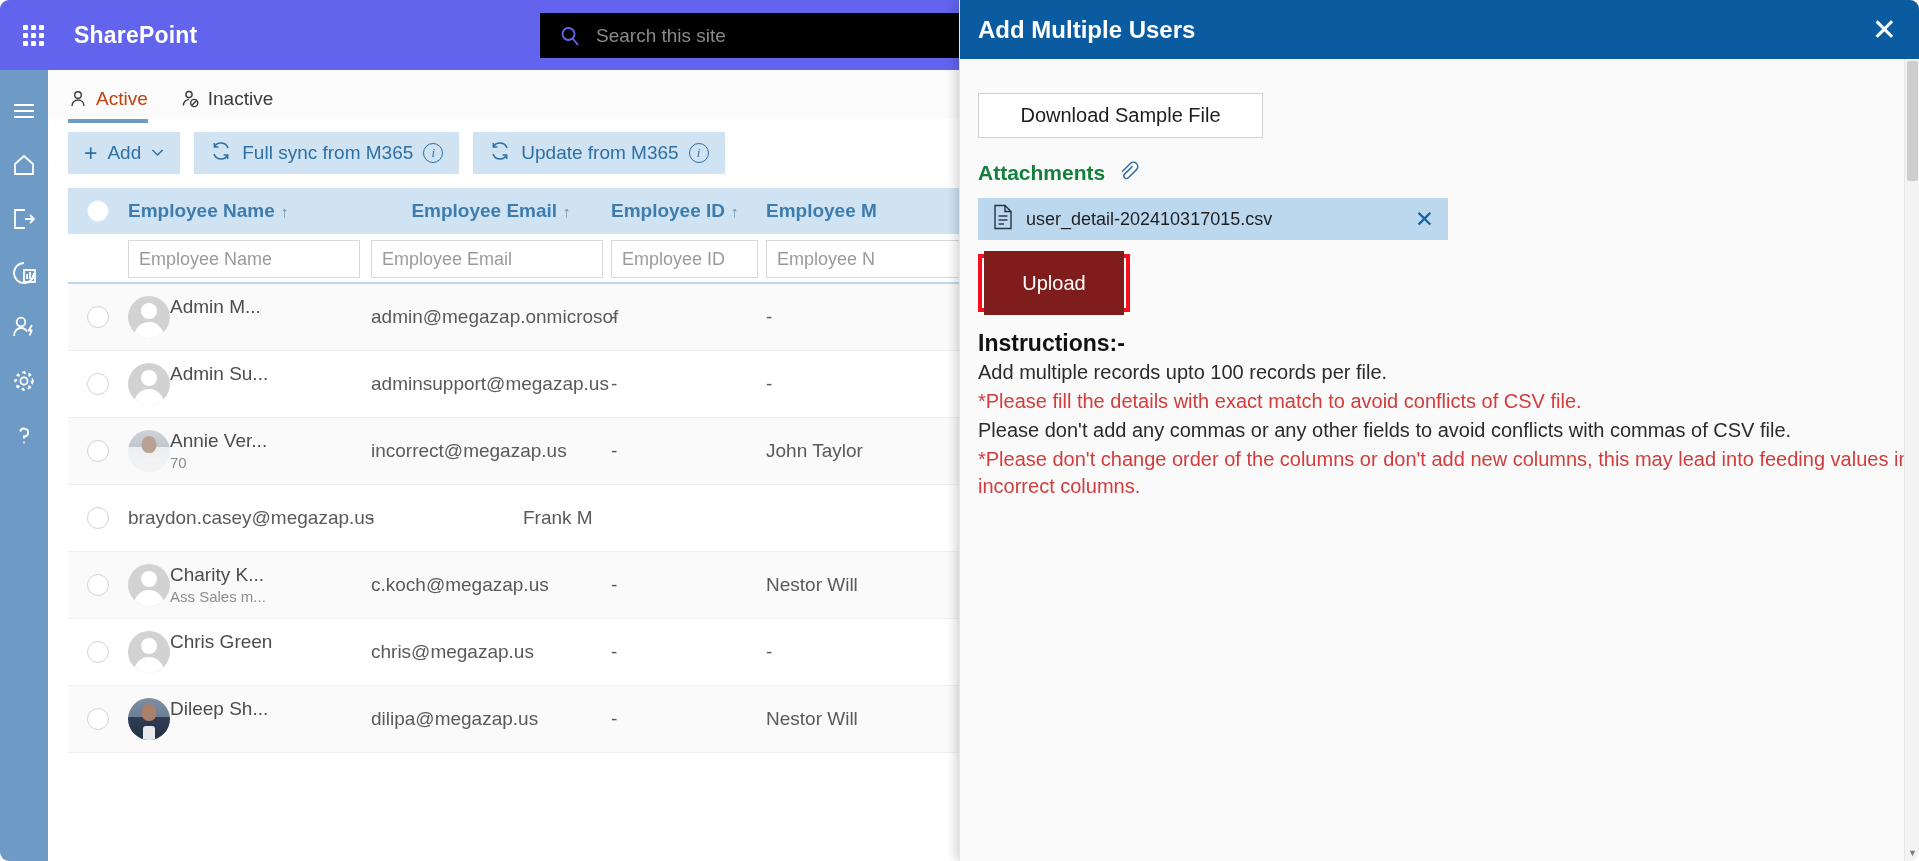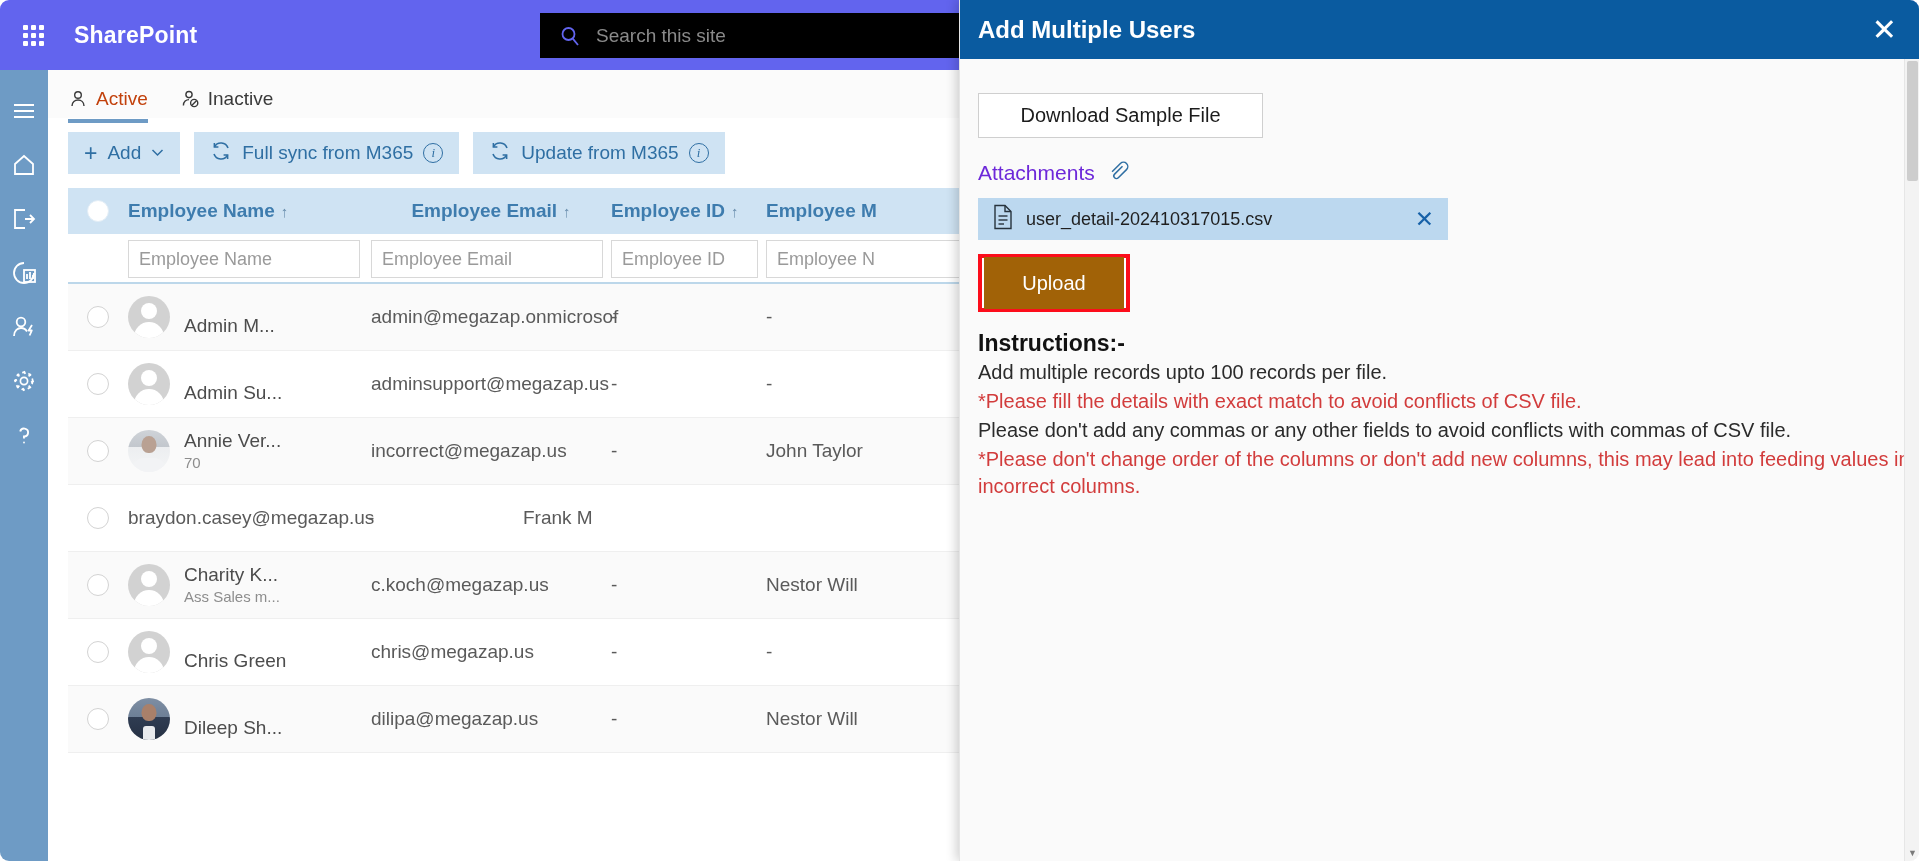--- a/index.html
+++ b/index.html
@@ -145,21 +145,21 @@
     height: 67px; display: flex; align-items: center;
     border-bottom: 1px solid #efefef;
     font-size: 19px; color: #5a5a5a;
   }
   .trow.alt { background: #fafafa; }
   .radio {
     width: 22px; height: 22px; border-radius: 50%;
     border: 1.5px solid #d3d3d3; background: #fff;
     cursor: pointer;
   }
-  .namecell { display: flex; align-items: flex-end; gap: 14px; }
+  .namecell { display: flex; align-items: flex-start; }
   .avatar {
     width: 42px; height: 42px; border-radius: 50%;
     background: #d2d2d2; position: relative; overflow: hidden; flex: 0 0 auto;
   }
   .avatar .head {
     position: absolute; left: 50%; top: 7px; transform: translateX(-50%);
     width: 16px; height: 16px; border-radius: 50%; background: #fff;
   }
   .avatar .body {
     position: absolute; left: 50%; bottom: -8px; transform: translateX(-50%);
@@ -197,40 +197,40 @@
 
   .dl-btn {
     background: #ffffff; border: 1px solid #cfcfcf;
     height: 45px; min-width: 285px; padding: 0 22px;
     font-size: 20px; color: #1c1c1c; cursor: pointer;
     font-family: inherit;
   }
   .attach-row {
     margin-top: 22px; display: flex; align-items: center; gap: 12px;
   }
-  .attach-label { font-size: 21px; font-weight: normal; color: #6d28d9; }
+  .attach-label { font-size: 21px; font-weight: bold; color: #15803d; }
   .chip {
     margin-top: 12px;
     background: #bcd8ef; width: 470px; height: 42px;
     display: flex; align-items: center; gap: 12px;
     padding: 0 14px;
   }
   .chip-name { font-size: 18px; color: #1f1f1f; flex: 1; }
   .chip-x { color: #1761a8; font-size: 23px; cursor: pointer; line-height: 1; }
 
   .upload-outline {
     margin-top: 14px;
     border: 4px solid #fc0d1b;
     width: 152px; height: 58px;
     display: flex; align-items: center; justify-content: center;
     background: #ffffff;
   }
   .upload-btn {
-    background: #a16207; color: #fff;
-    width: 140px; height: 52px; border: none;
+    background: #7f1d1d; color: #fff;
+    width: 140px; height: 64px; border: none;
     font-size: 20px; cursor: pointer; font-family: inherit;
   }
 
   .instr-title {
     margin-top: 18px; font-size: 23px; font-weight: bold; color: #111;
   }
   .instr-line {
     font-size: 20px; color: #2b2b2b; line-height: 1.35; margin-top: 2px;
   }
   .instr-line.warn { color: #d23c3c; }

